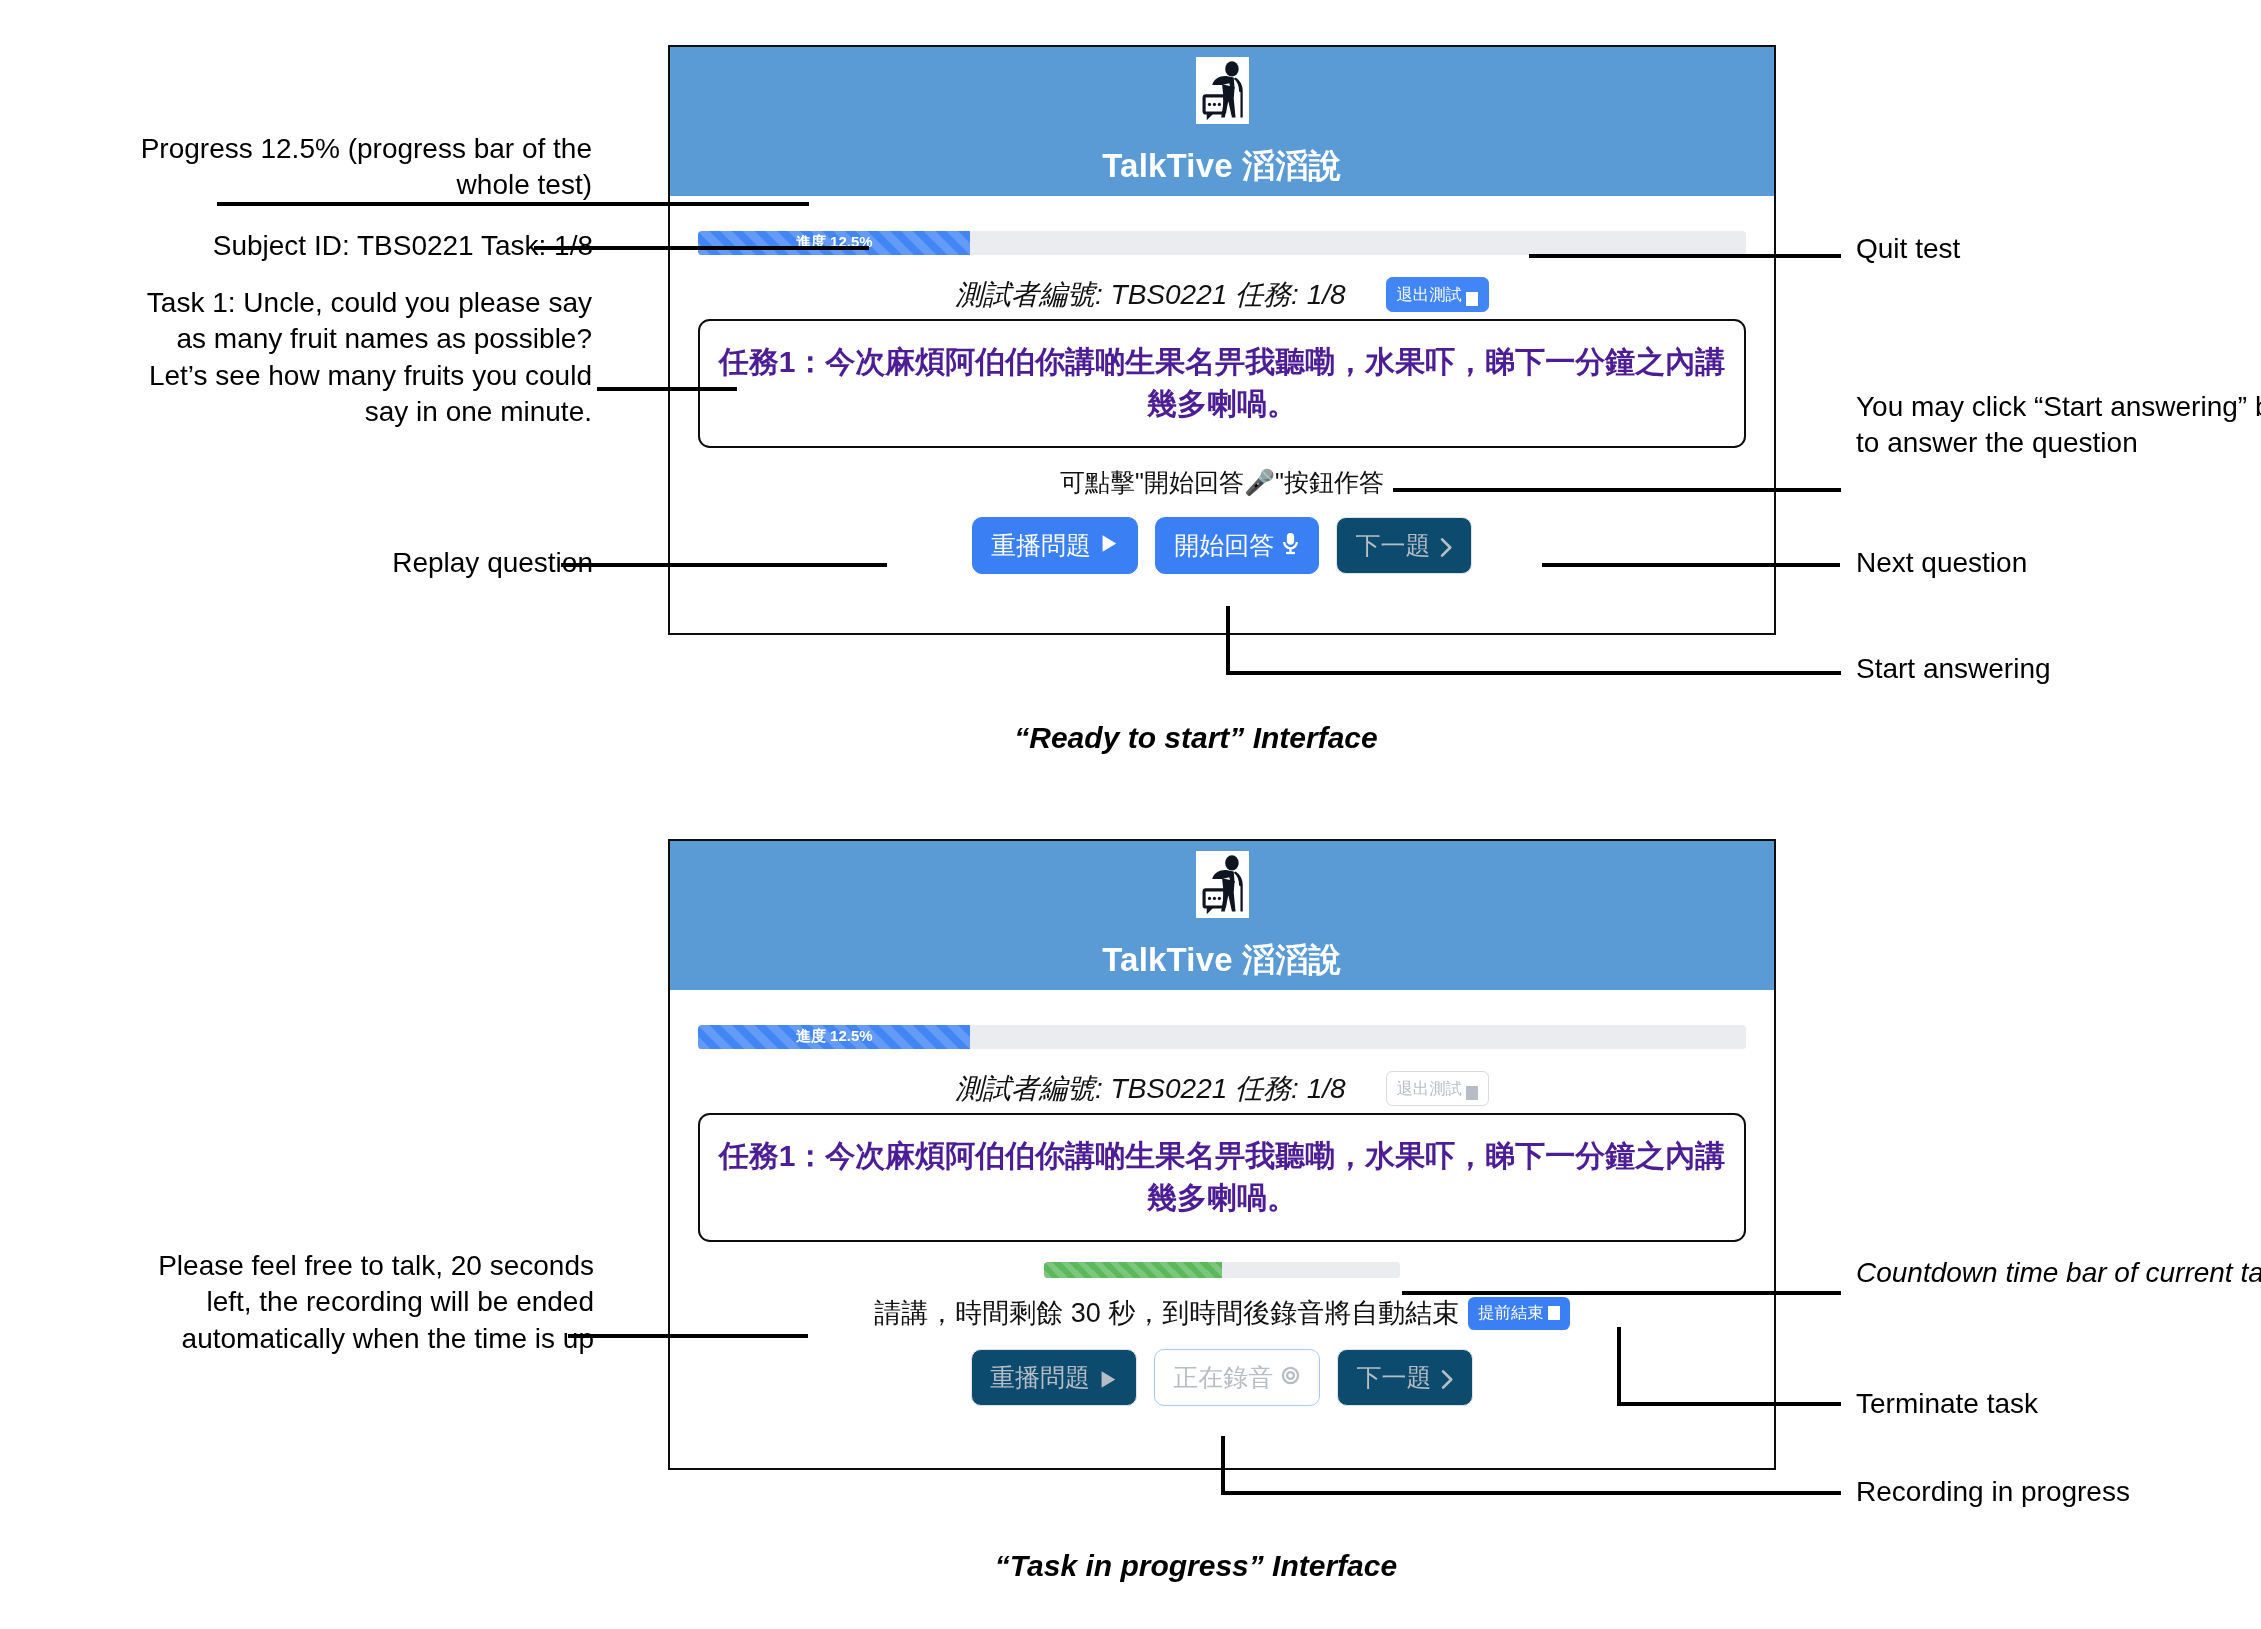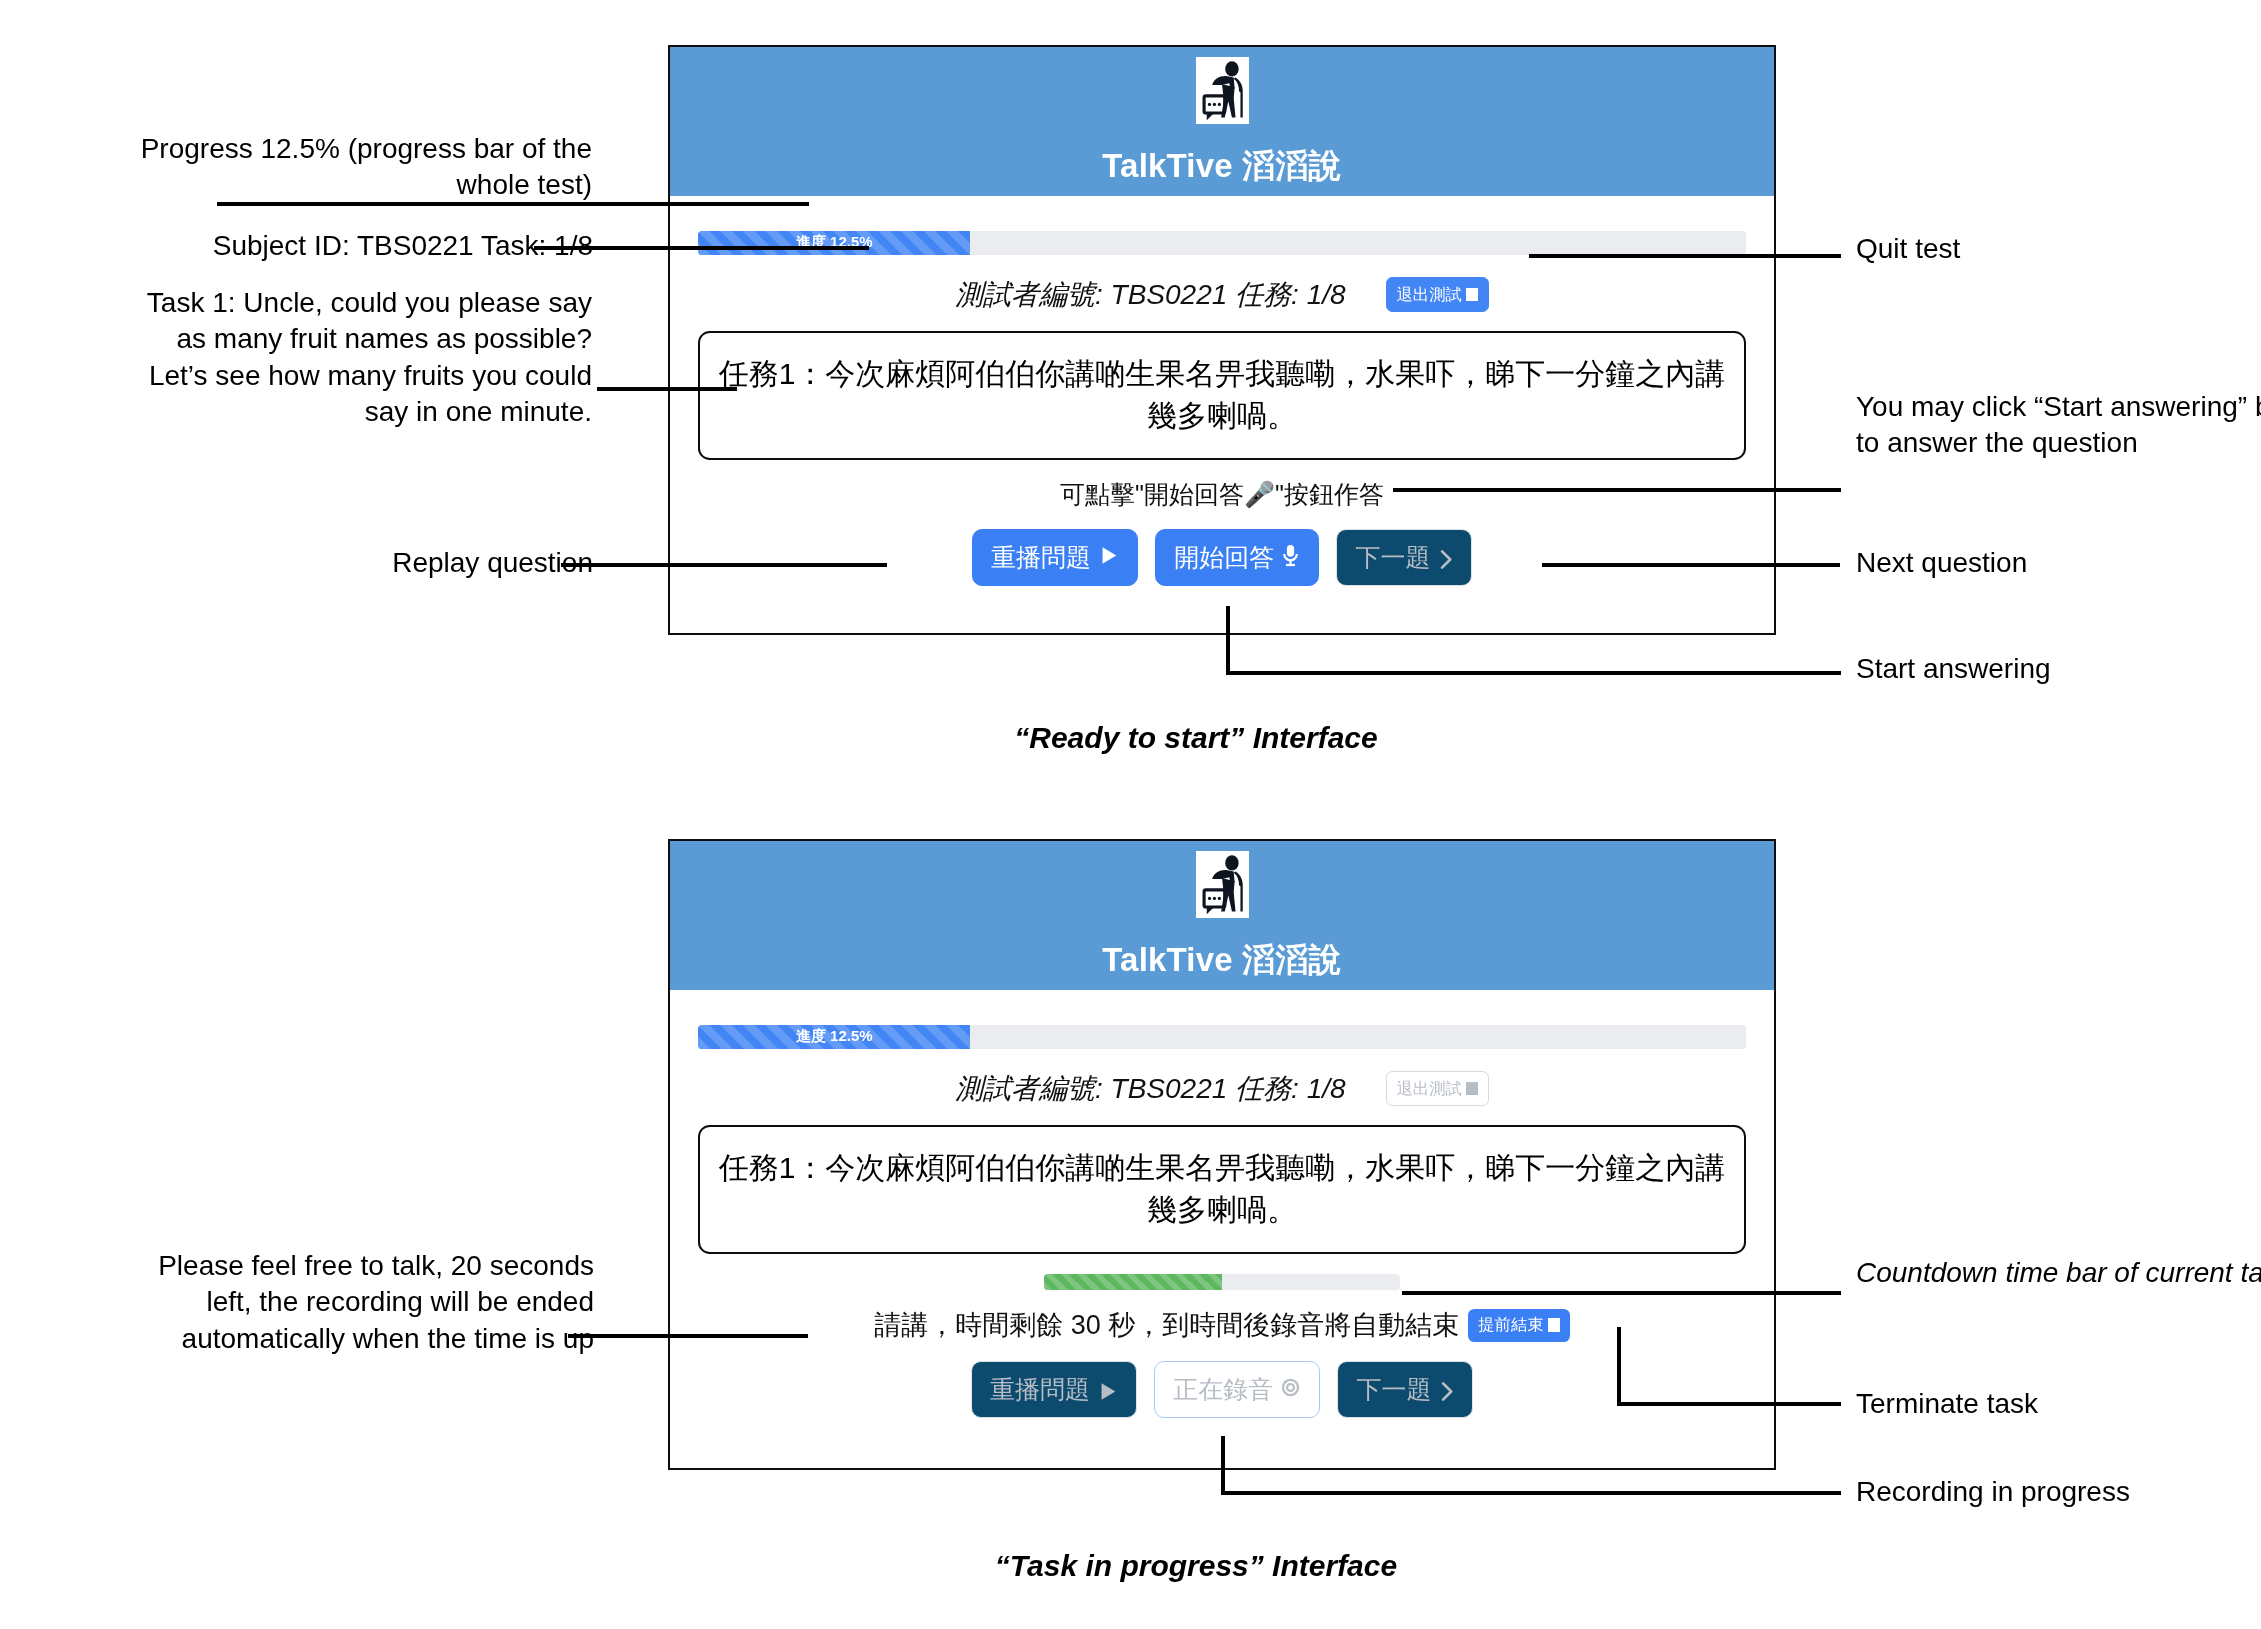--- a/index.html
+++ b/index.html
@@ -113,43 +113,44 @@
   }
   .btn-quit {
     background: #4285f4;
     color: #fff;
     border: 1.4px solid #4285f4;
     border-radius: 6.3px;
     font-size: 16.3px;
     padding: 5.4px 10px;
     white-space: nowrap;
     display: inline-flex;
-    align-items: center;
+    align-items: flex-end;
     gap: 4.5px;
     margin-left: 30px;
   }
   .btn-quit.disabled {
     background: #ffffff;
     color: #b7bdc5;
     border: 1.4px solid #d7dbe0;
   }
   .sq { display:inline-block; width:11.8px; height:13.6px; background: currentColor; }
   .btn-quit .sq { background:#ffffff; }
   .btn-quit.disabled .sq { background:#b7bdc5; }
 
   
   .question-box {
-    margin-top: 17px;
+    margin-top: 5px;
     border: 2.7px solid #0d0d0d;
     border-radius: 11.8px;
     padding: 20px 18px;
     text-align: center;
     font-size: 30px;
     line-height: 1.42;
-    color: #000000;
+    color: #4c1d95;
+    font-weight: bold;
   }
 
   
   .hint {
     text-align: center;
     font-size: 25px;
     margin-top: 18px;
     color: #111;
     white-space: nowrap;
   }

